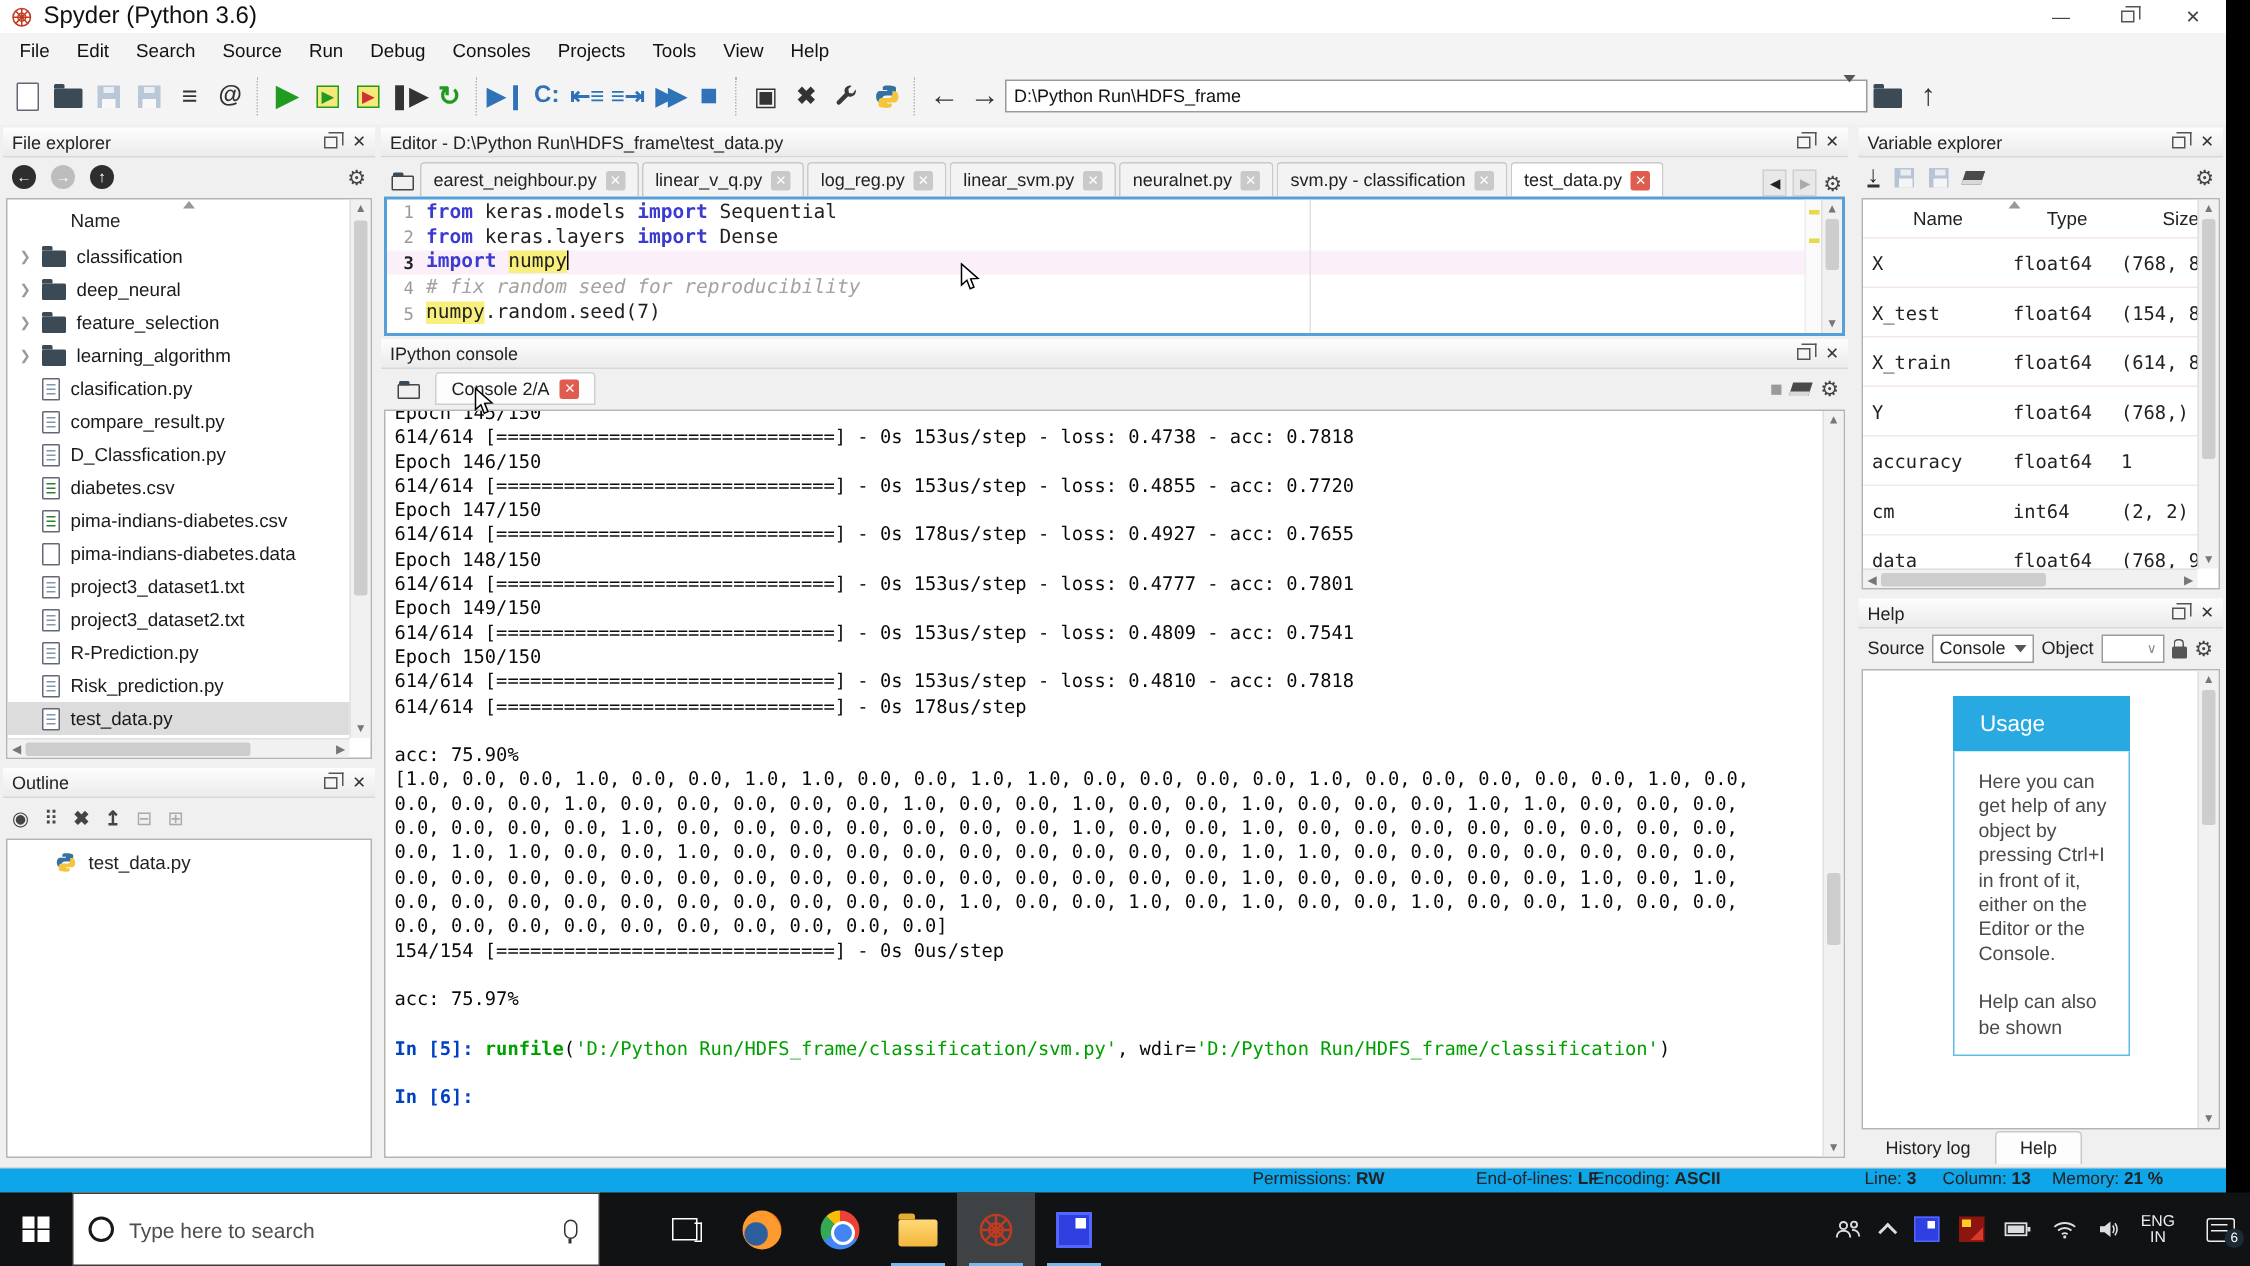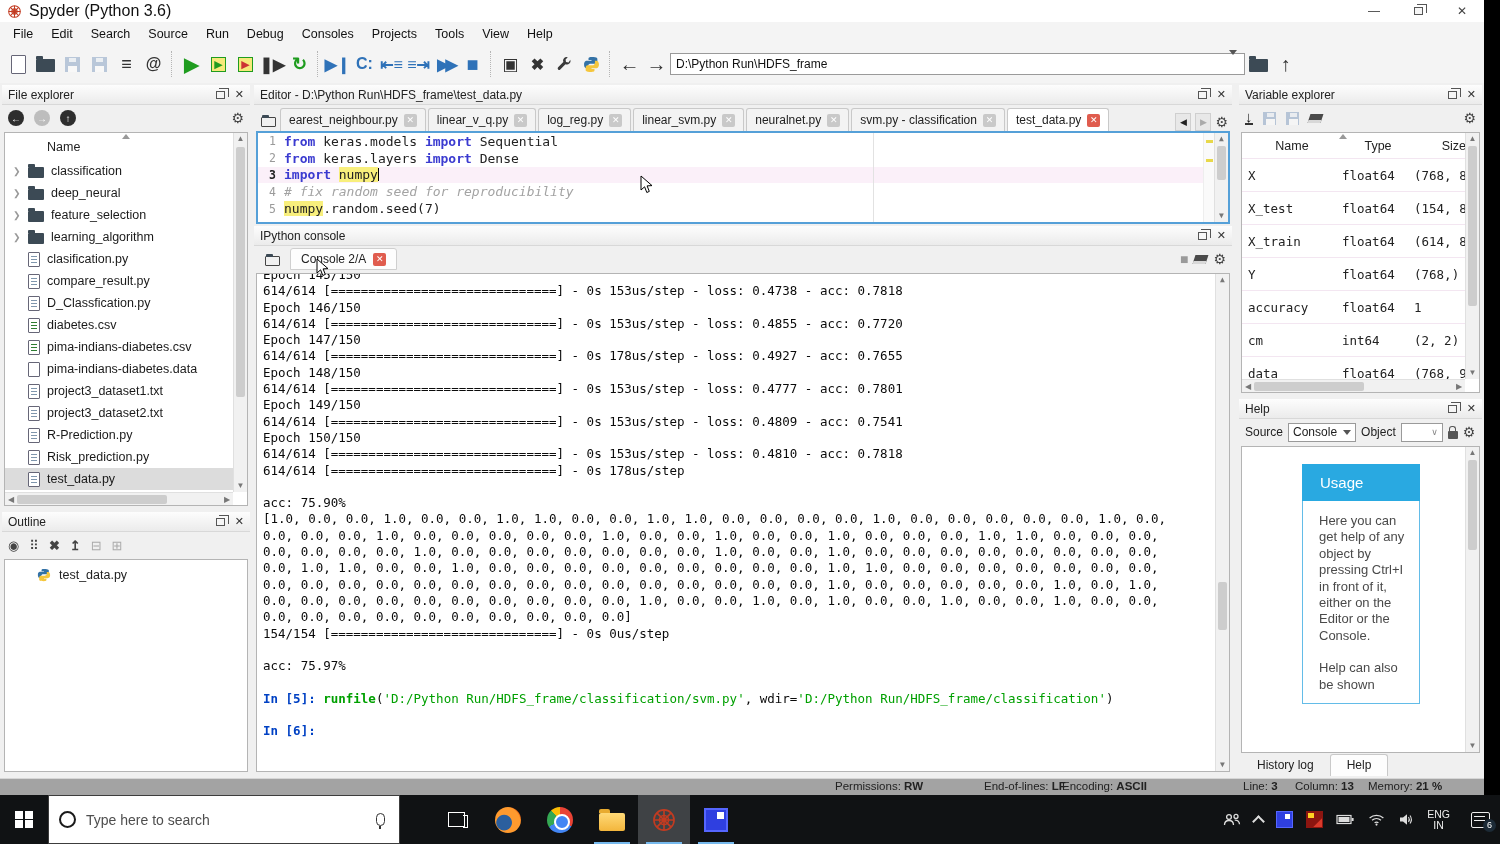--- a/index.html
+++ b/index.html
@@ -136,21 +136,21 @@
   #help .pbody { top:47px; bottom:23px; }
   .usage-card { position:absolute; left:60px; top:17px; width:118px; }
   .usage-head { background:#29a9e1; color:#fff; font-size:15px; padding:10px 0 10px 18px; }
   .usage-body { border:1px solid #63bce8; border-top:none; background:#fff; padding:12px 6px 10px 16px; font-size:13px; color:#4a4a4a; line-height:16.4px; }
   .usage-body p + p { margin-top:16px; }
   .btabs { position:absolute; left:2px; bottom:0; height:21px; display:flex; align-items:flex-end; }
   .btab { font-size:12px; padding:3px 16px 4px 16px; color:#222; }
   .btab.active { background:#fdfdfd; border:1px solid #c9c9c9; border-bottom:none; border-radius:3px 3px 0 0; }
 
   
-  #statusbar { position:absolute; left:0; right:0; bottom:0; height:17px; background:#a3a3a3; border-top:1px solid #d6d6d6; font-size:11.5px; }
+  #statusbar { position:absolute; left:0; right:0; bottom:0; height:17px; background:#0ea5e9; border-top:1px solid #d6d6d6; font-size:11.5px; }
   .sb-item { position:absolute; top:1px; white-space:nowrap; color:#222; }
   .sb-item b { font-weight:bold; }
 
   
   #taskbar { position:absolute; left:0; top:795px; width:1500px; height:49px; background:#101214; display:flex; align-items:stretch; }
   .startbtn { width:48px; display:flex; align-items:center; justify-content:center; }
   .winlogo { display:grid; grid-template-columns:8px 8px; grid-template-rows:8px 8px; gap:1.5px; }
   .winlogo span { background:#fff; }
   .searchbox { width:352px; background:#fff; border:1px solid #3c3c3c; display:flex; align-items:center; padding:0 10px; gap:10px; }
   .cortana { width:17px; height:17px; border:2.5px solid #1a1a1a; border-radius:50%; }

